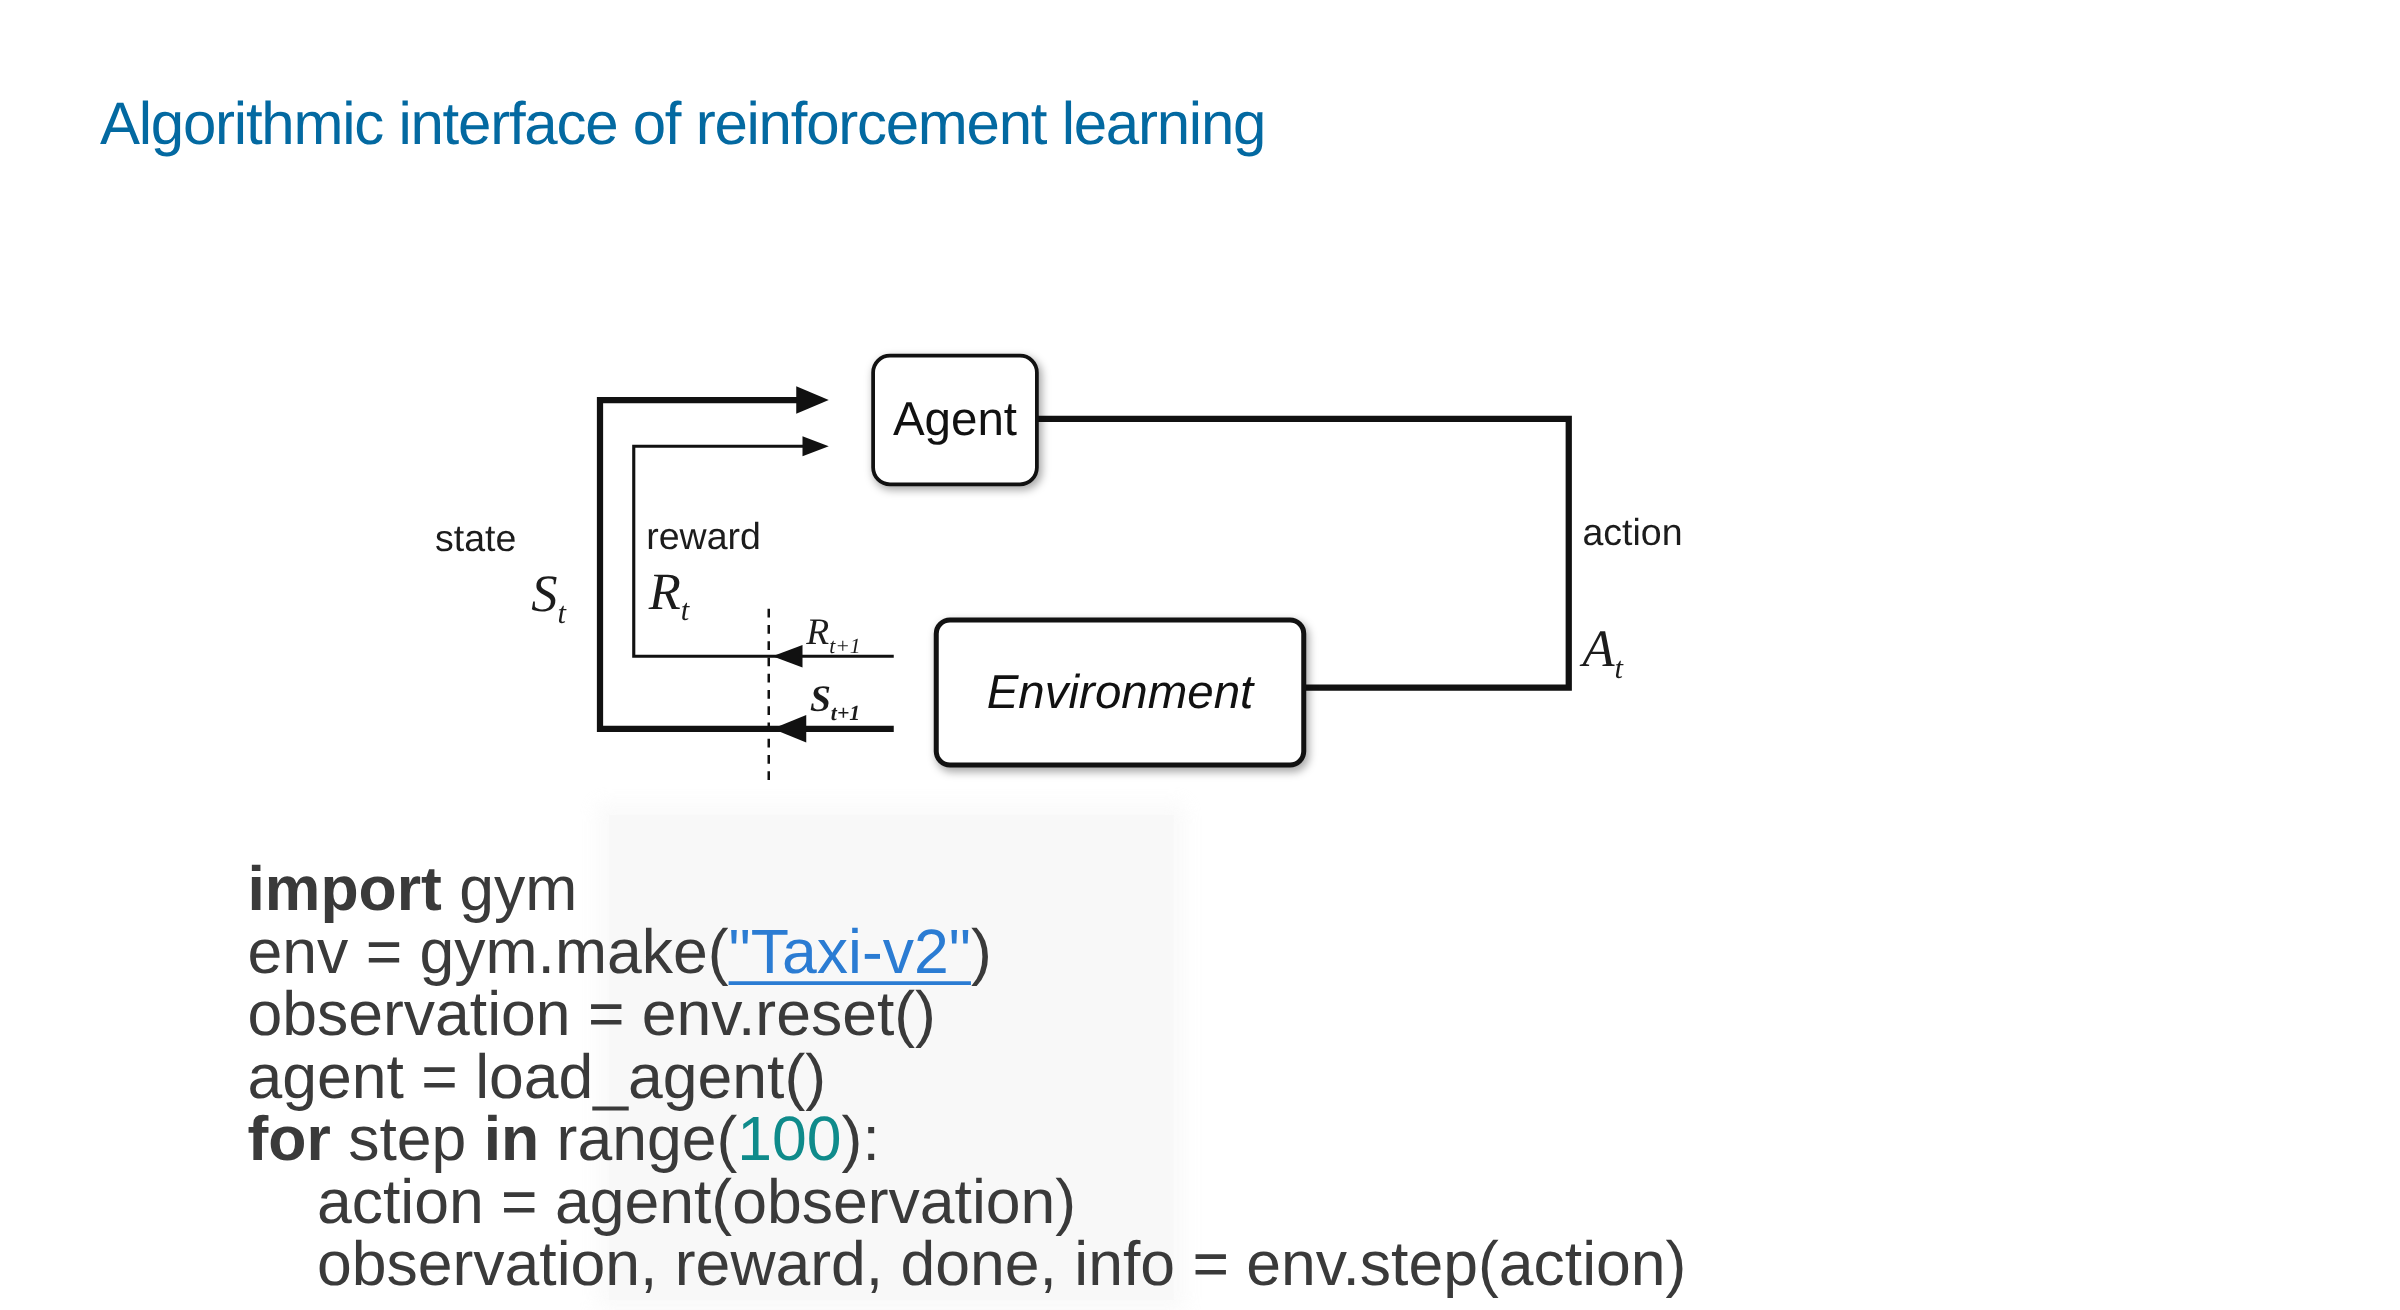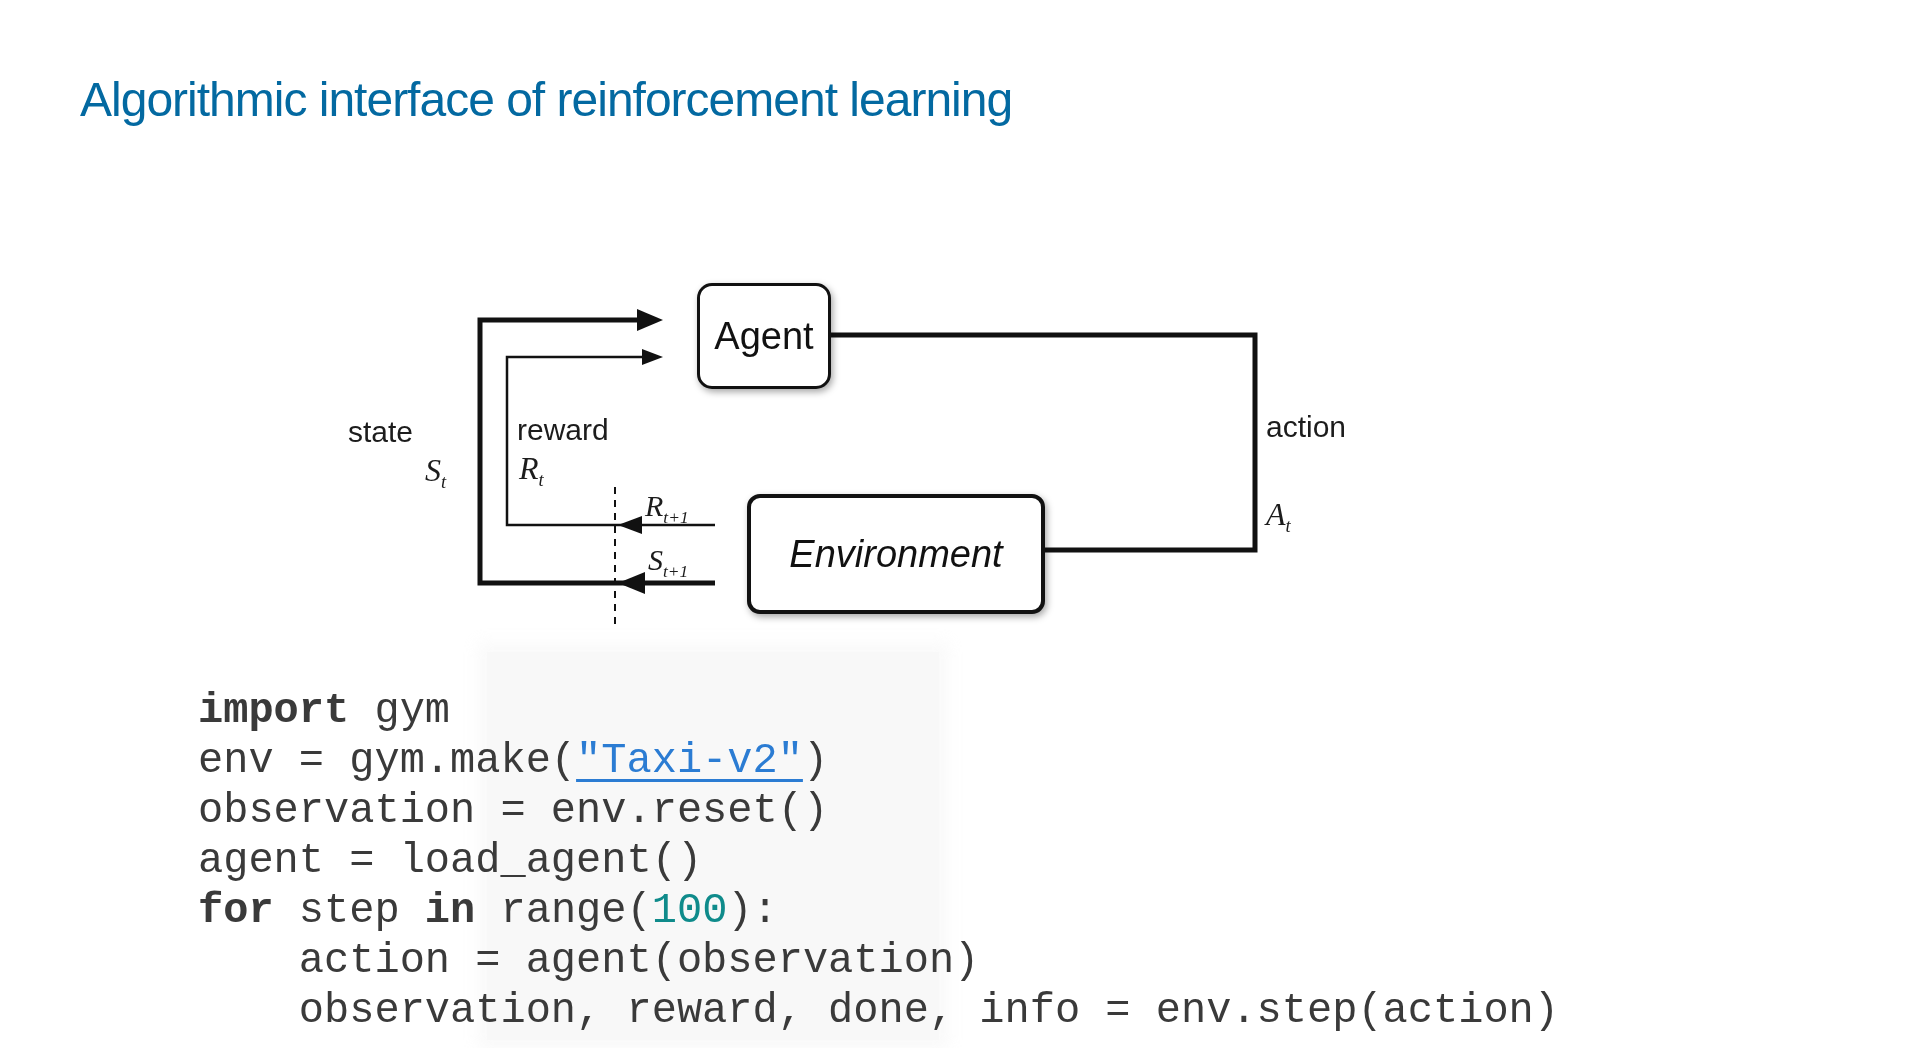--- a/index.html
+++ b/index.html
@@ -36,35 +36,35 @@
   .env-box{left:715px;top:494px;width:290px;height:112px;border-radius:13px;border-width:4px;font-size:38px;font-style:italic;}
   .edge-label{
     position:absolute;
     font-size:30px;color:#1c1c1c;
     white-space:nowrap;
   }
   .math-sym{
     position:absolute;
     font-family:"Liberation Serif", serif;
     font-style:italic;
-    font-size:32px;color:#1c1c1c;
+    font-size:42px;color:#1c1c1c;
     white-space:nowrap;
   }
   .math-sym sub{font-size:0.58em;font-style:italic;}
   .math-small{font-size:30px;}
   
   .code-backdrop{
     position:absolute;left:487px;top:652px;width:452px;height:388px;
     background:#f5f5f5;opacity:.65;
     box-shadow:0 0 14px 10px rgba(243,243,243,.65);
   }
   .code-block{
     position:absolute;left:198px;top:686px;
-    font-family:Liberation Mono, monospace;
-    font-size:42px;line-height:50px;
+    font-family:Liberation Sans, sans-serif;
+    font-size:50px;line-height:50px;
     color:var(--code-text,#3a3a3a);
     white-space:pre;
   }
   .code-line{height:50px;}
   .tok-kw{font-weight:bold;color:var(--code-text,#3a3a3a);}
   .tok-plain{color:var(--code-text,#3a3a3a);}
   .tok-num{color:var(--number-teal,#0f8b8b);}
   .tok-link{
     color:var(--link-blue,#2b7cd3);
     text-decoration:underline;
@@ -109,17 +109,17 @@
   <div class="edge-label" style="left:348px;top:415px;width:120px;text-align:left;">state</div>
   <div class="math-sym" style="left:425px;top:452px;"><span>S</span><sub>t</sub></div>
 
   <div class="edge-label" style="left:517px;top:413px;text-align:center;">reward</div>
   <div class="math-sym" style="left:519px;top:450px;"><span>R</span><sub>t</sub></div>
 
   <div class="edge-label" style="left:1266px;top:410px;">action</div>
   <div class="math-sym" style="left:1266px;top:448px;margin-top:48px;"><span>A</span><sub>t</sub></div>
 
   <div class="math-sym math-small" style="left:645px;top:489px;"><span>R</span><sub>t+1</sub></div>
-  <div class="math-sym math-small" style="left:648px;top:543px;"><span>S</span><sub>t+1</sub></div>
+  <div class="math-sym math-small" style="left:648px;top:543px;font-weight:bold;"><span>S</span><sub>t+1</sub></div>
 
   <div class="code-block"><div class="code-line"><span class="tok-kw">import</span><span class="tok-plain"> gym</span></div><div class="code-line"><span class="tok-plain">env = gym.make(</span><a class="tok-link">"Taxi-v2"</a><span class="tok-plain">)</span></div><div class="code-line"><span class="tok-plain">observation = env.reset()</span></div><div class="code-line"><span class="tok-plain">agent = load_agent()</span></div><div class="code-line"><span class="tok-kw">for</span><span class="tok-plain"> step </span><span class="tok-kw">in</span><span class="tok-plain"> range(</span><span class="tok-num">100</span><span class="tok-plain">):</span></div><div class="code-line"><span class="tok-plain">    action = agent(observation)</span></div><div class="code-line"><span class="tok-plain">    observation, reward, done, info = env.step(action)</span></div></div>
 
 </div>
 
 </body></html>

